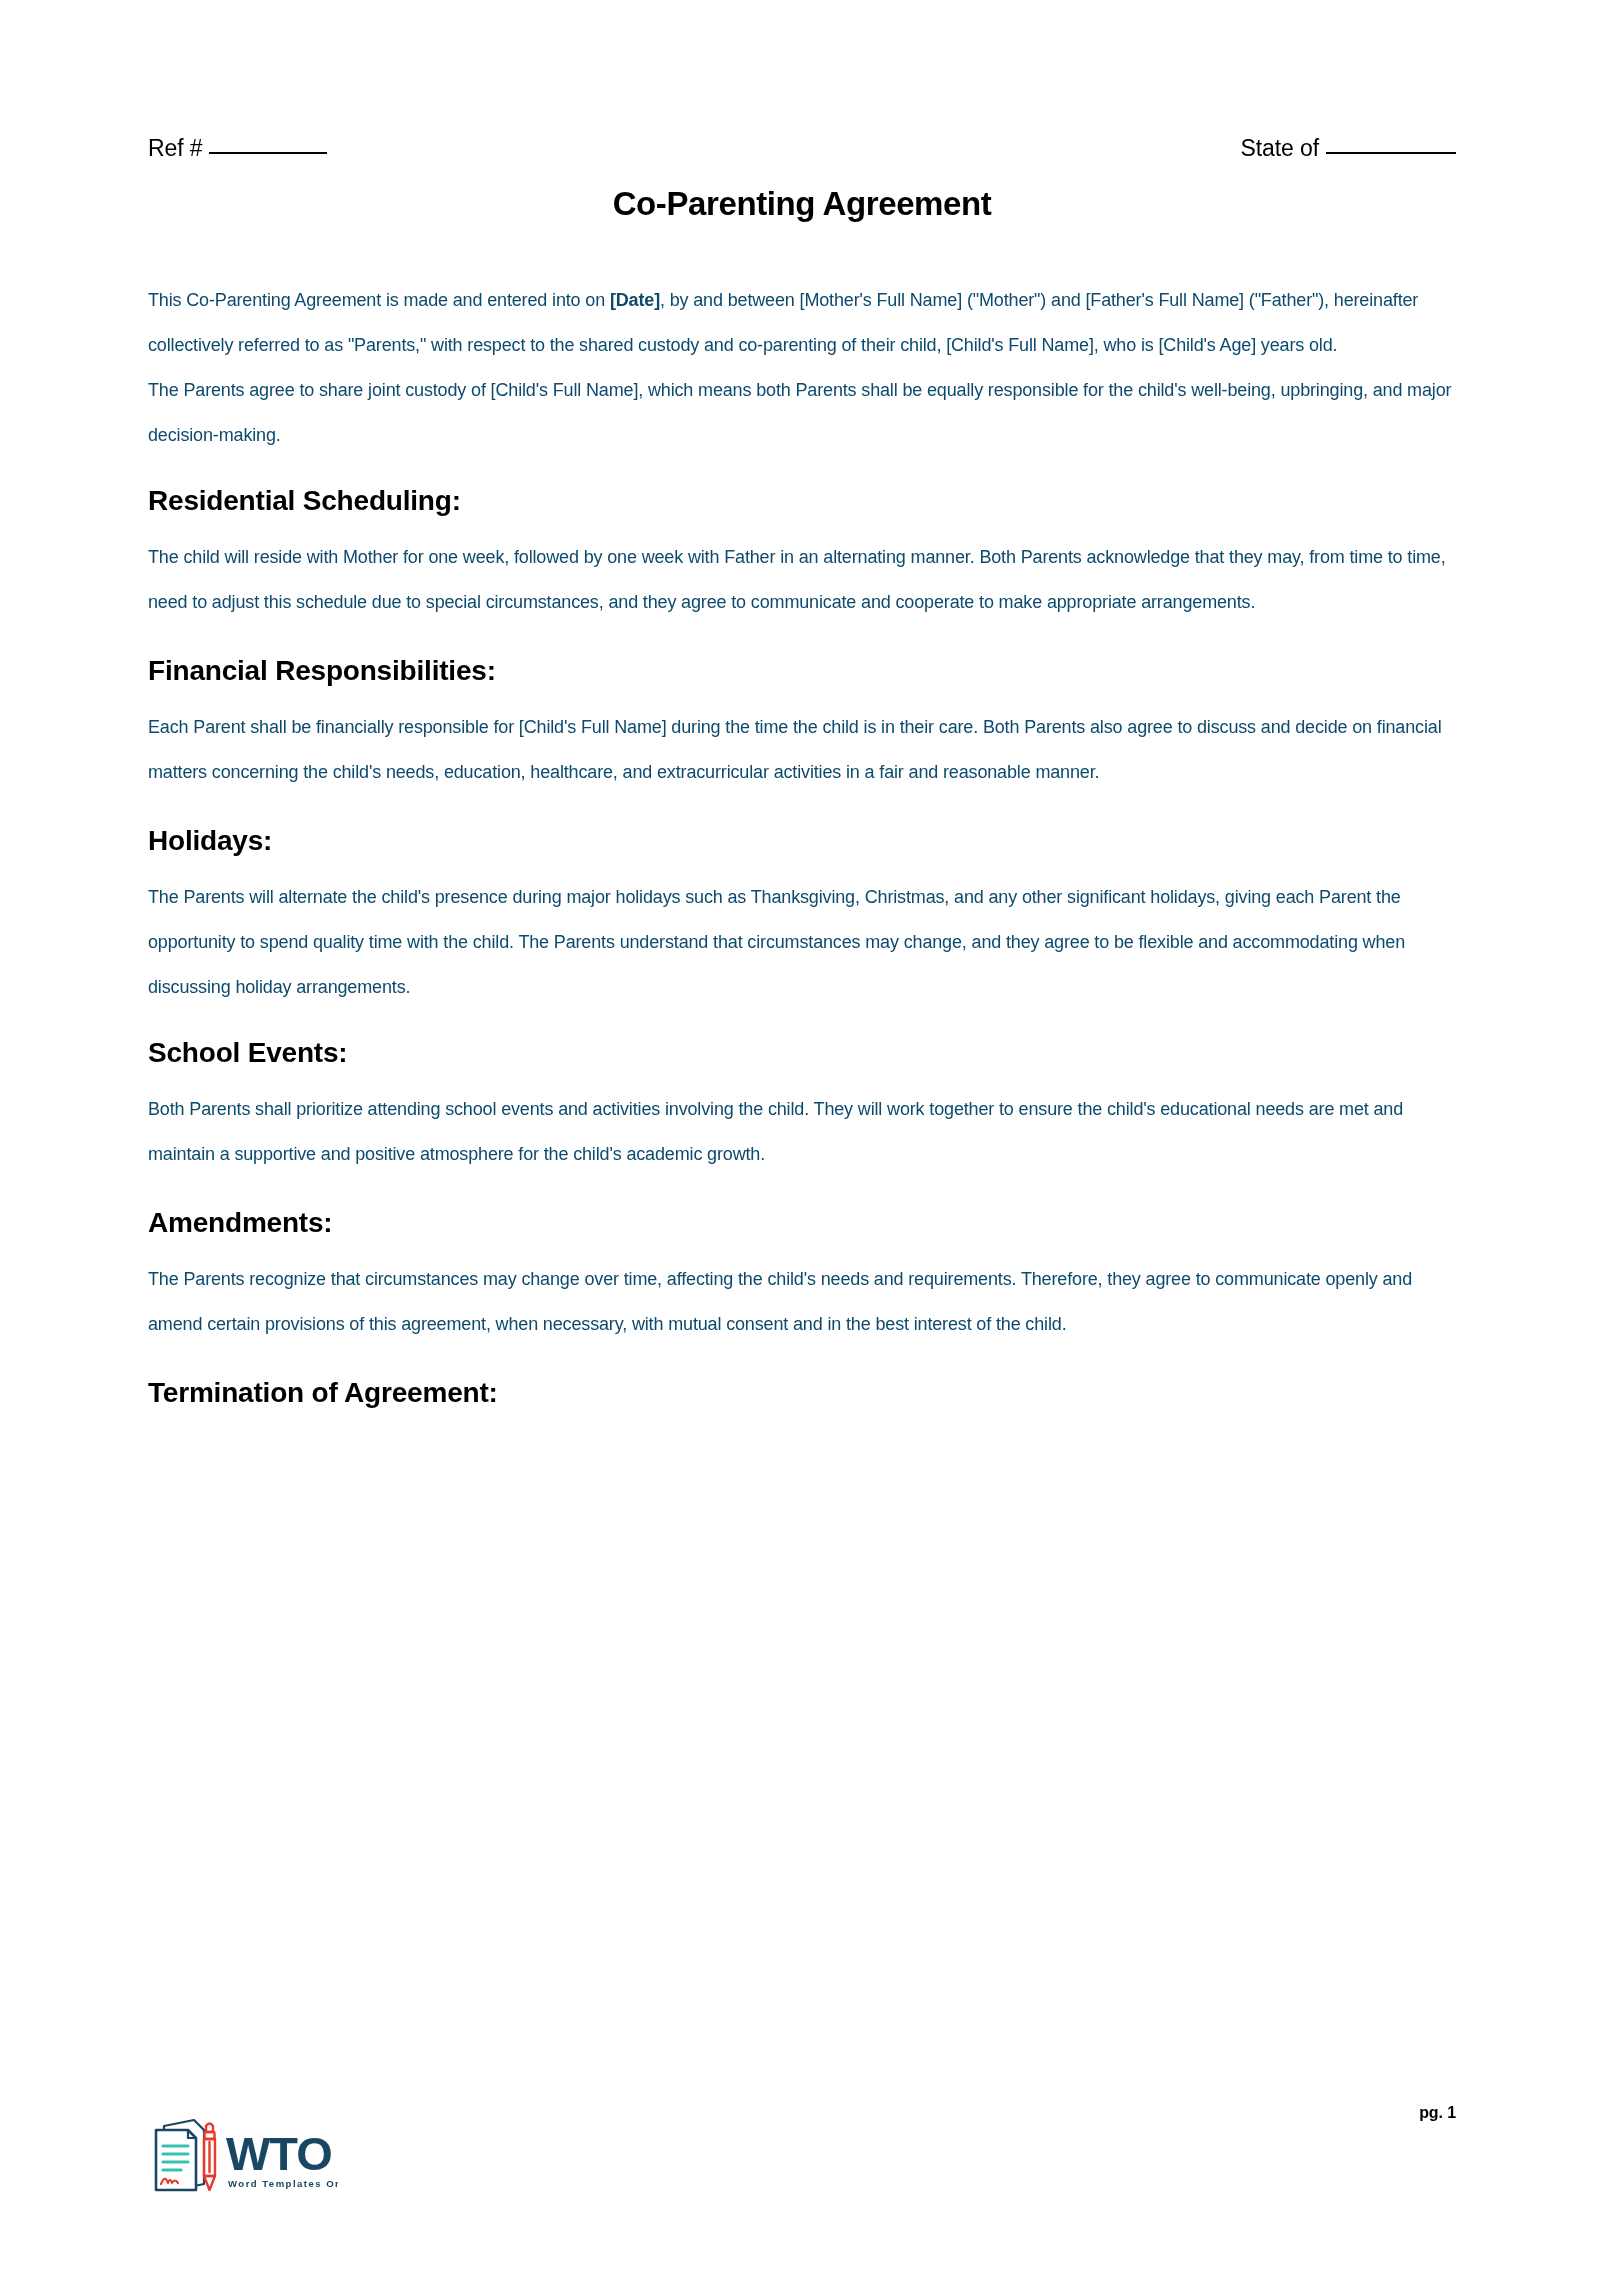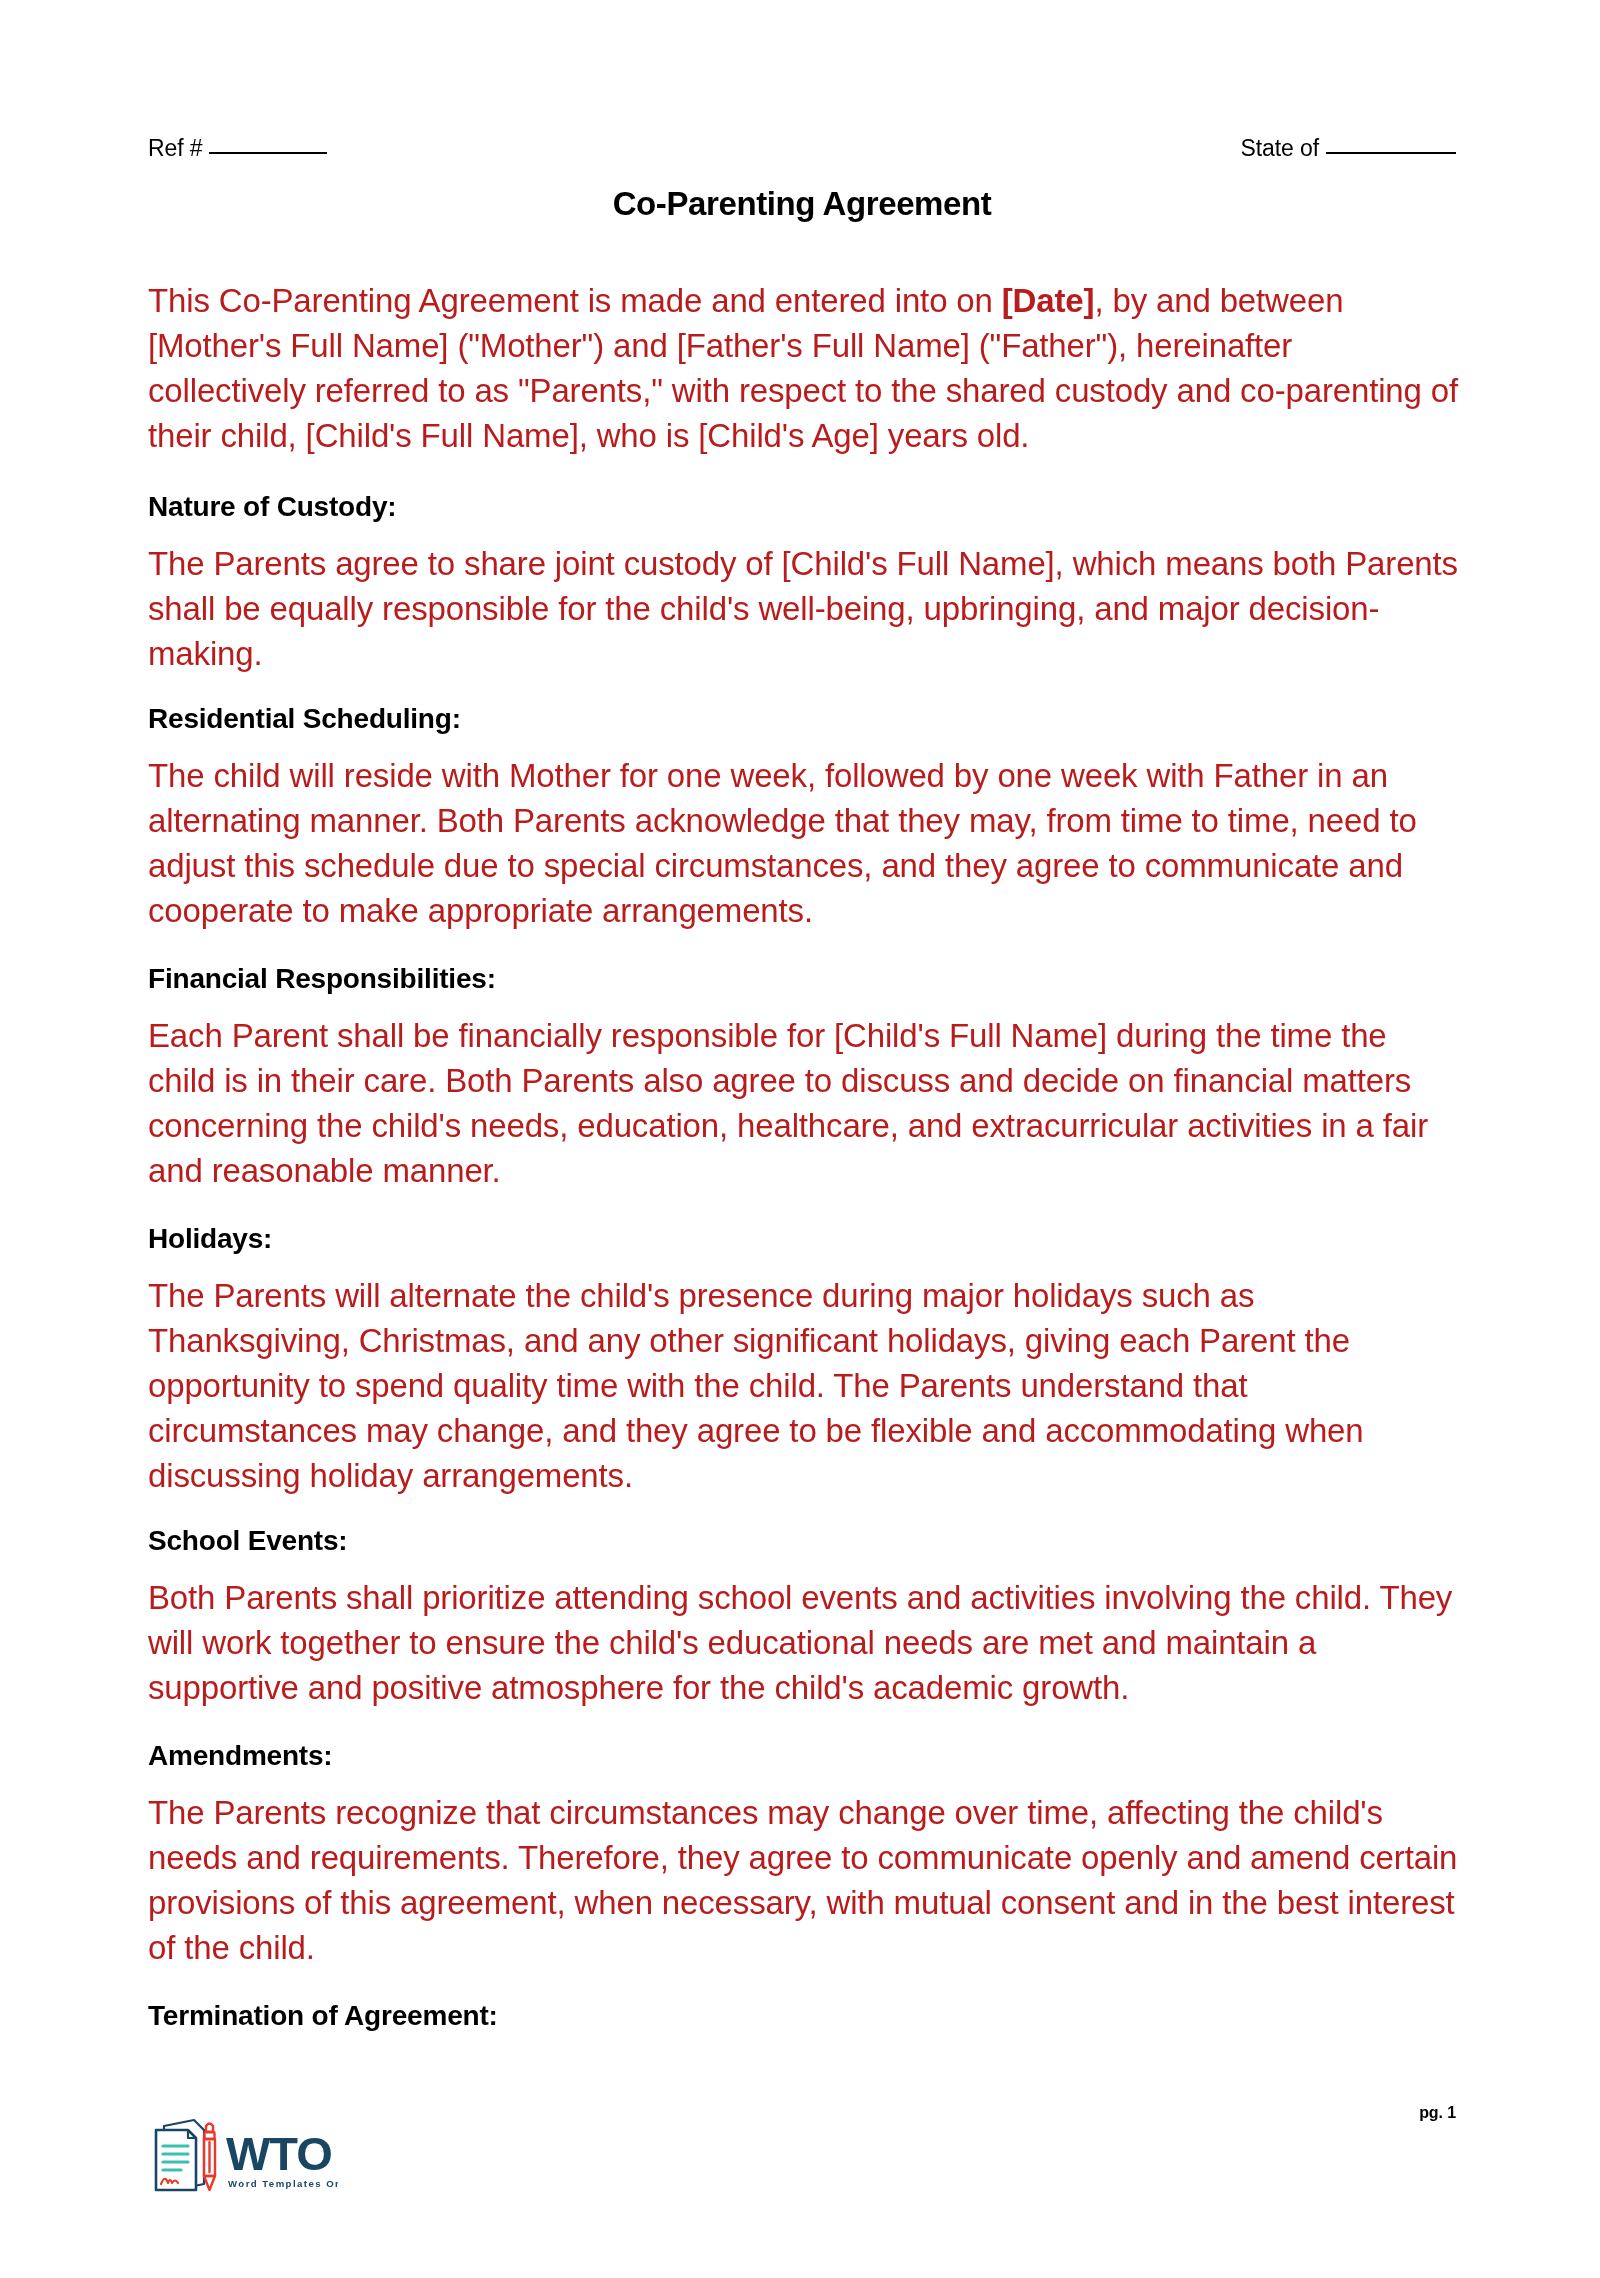--- a/index.html
+++ b/index.html
@@ -72,25 +72,25 @@
   
   .body-col {
     position: absolute;
     left: 148px;
     top: 278px;
     width: 1310px;
   }
 
   p.para {
     margin: 0 0 0 0;
-    font-size: 33px;
+    font-size: 18px;
     line-height: 45px;
     letter-spacing: -0.15px;
     text-align: left;
-    color: #b91c1c;
+    color: #0c4a6e;
   }
   p.para + .sec-head { margin-top: 23px; }
 
   .sec-head {
     font-size: 28px;
     font-weight: bold;
     letter-spacing: -0.2px;
     line-height: 40px;
     margin: 0 0 14px 0;
     color: #000;
@@ -140,21 +140,20 @@
       <span class="field-blank blank-state"></span>
     </span>
   </div>
 
   <div class="doc-title">Co-Parenting Agreement</div>
 
   <div class="body-col">
 
     <p class="para"><span>This Co-Parenting Agreement is made and entered into on </span><b class="inline-bold">[Date]</b><span>, by and between [Mother's Full Name] ("Mother") and [Father's Full Name] ("Father"), hereinafter collectively referred to as "Parents," with respect to the shared custody and co-parenting of their child, [Child's Full Name], who is [Child's Age] years old.</span></p>
 
-    <div class="sec-head" style="margin-top:29px">Nature of Custody:</div>
     <p class="para">The Parents agree to share joint custody of [Child's Full Name], which means both Parents shall be equally responsible for the child's well-being, upbringing, and major decision-making.</p>
 
     <div class="sec-head" style="">Residential Scheduling:</div>
     <p class="para">The child will reside with Mother for one week, followed by one week with Father in an alternating manner. Both Parents acknowledge that they may, from time to time, need to adjust this schedule due to special circumstances, and they agree to communicate and cooperate to make appropriate arrangements.</p>
 
     <div class="sec-head" style="margin-top:26px">Financial Responsibilities:</div>
     <p class="para">Each Parent shall be financially responsible for [Child's Full Name] during the time the child is in their care. Both Parents also agree to discuss and decide on financial matters concerning the child's needs, education, healthcare, and extracurricular activities in a fair and reasonable manner.</p>
 
     <div class="sec-head" style="margin-top:26px">Holidays:</div>
     <p class="para">The Parents will alternate the child's presence during major holidays such as Thanksgiving, Christmas, and any other significant holidays, giving each Parent the opportunity to spend quality time with the child. The Parents understand that circumstances may change, and they agree to be flexible and accommodating when discussing holiday arrangements.</p>

